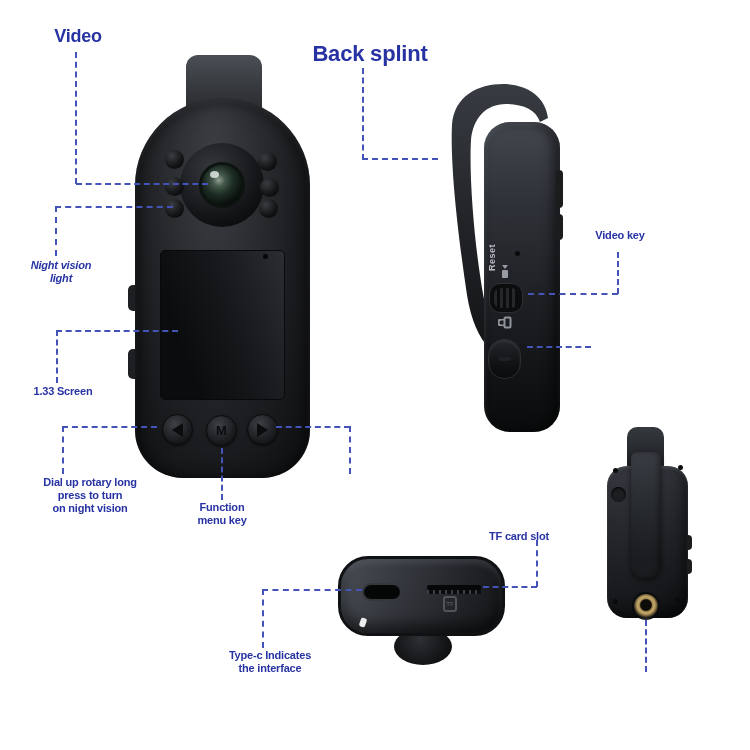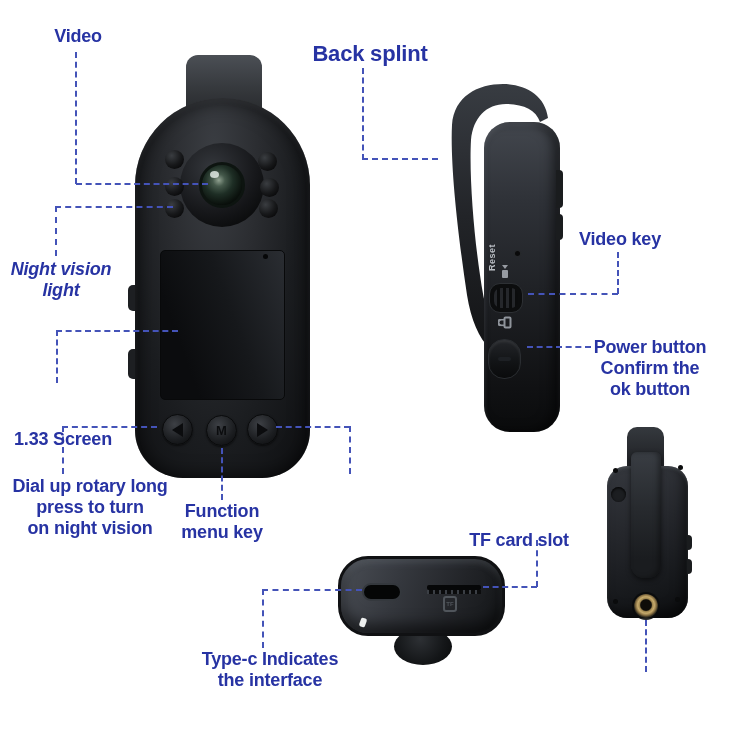--- a/index.html
+++ b/index.html
@@ -9,21 +9,21 @@
   }
   html,body{margin:0;padding:0;background:#fff;}
   .canvas{
     position:relative;width:750px;height:750px;background:var(--bg);
     overflow:hidden;font-family:"Liberation Sans",sans-serif;
   }
   .abs{position:absolute;}
   
   .label{
     position:absolute;color:var(--label-color);
-    font-weight:700;font-size:18px;line-height:1.16;
+    font-weight:700;font-size:11px;line-height:1.16;
     text-align:center;white-space:pre-line;letter-spacing:-0.2px;
   }
   
   .lh{position:absolute;height:0;border-top:2px dashed var(--line-color);}
   .lv{position:absolute;width:0;border-left:2px dashed var(--line-color);}
   
   .dev{position:absolute;}
   
   .front-clip{
     left:186px;top:55px;width:76px;height:62px;border-radius:12px 12px 2px 2px;
@@ -256,27 +256,24 @@
 
   <div class="lh" style="left:262px;top:589px;width:100px;"></div>
   <div class="lv" style="left:262px;top:589px;height:59px;"></div>
 
   <div class="lv" style="left:645px;top:620px;height:52px;"></div>
 
   <div class="label" style="left:38px;top:26px;width:80px;font-size:18px;">Video</div>
   <div class="label" style="left:300px;top:41px;width:140px;font-size:22px;">Back splint</div>
   <div class="label" style="left:2px;top:259px;width:118px;font-style:italic;">Night vision
 light</div>
-  <div class="label" style="left:3px;top:385px;width:120px;margin-top:44px;">1.33 Screen</div>
+  <div class="label" style="left:3px;top:385px;width:120px;">1.33 Screen</div>
   <div class="label" style="left:172px;top:501px;width:100px;">Function
 menu key</div>
   <div class="label" style="left:5px;top:476px;width:170px;">Dial up rotary long
 press to turn
 on night vision</div>
   <div class="label" style="left:464px;top:519px;width:110px;margin-top:11px;">TF card slot</div>
   <div class="label" style="left:195px;top:649px;width:150px;">Type-c Indicates
 the interface</div>
   <div class="label" style="left:575px;top:229px;width:90px;">Video key</div>
-  <div class="label" style="left:590px;top:337px;width:120px;">Power button
-Confirm the
-ok button</div>
 
 </div>
 
 </body></html>

